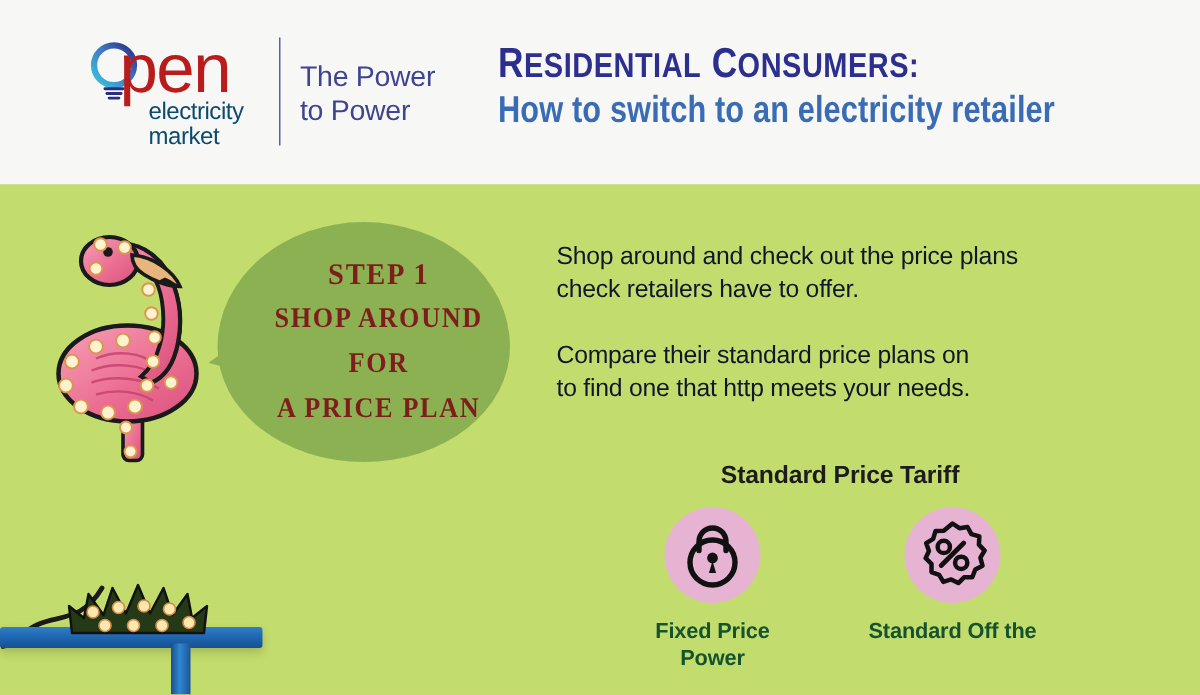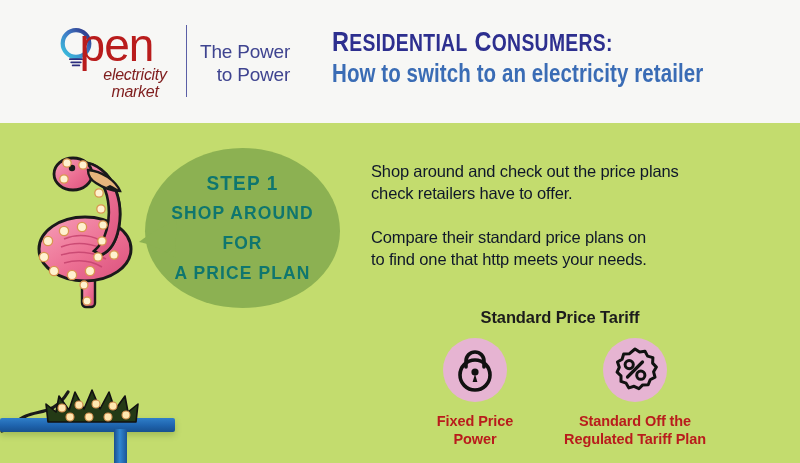--- a/index.html
+++ b/index.html
@@ -27,30 +27,30 @@
   .logo-word{
     position:absolute;left:0;top:0;
     font-size:46px;line-height:46px;letter-spacing:-1px;
     color:#b91c1c;font-weight:400;
   }
   .logo-bulb{
     position:absolute;left:1px;top:5px;width:40px;height:40px;
   }
   .logo-sub{
     position:absolute;left:44px;top:44px;
-    font-size:16px;line-height:17px;color:#7f1d1d;
-    text-align:center;width:72px;letter-spacing:-.3px;font-style:italic;
+    font-size:16px;line-height:17px;color:#0c4a6e;
+    text-align:left;width:72px;letter-spacing:-.3px;
   }
   .divider{
     position:absolute;left:186px;top:25px;width:1px;height:72px;
     background:#5b5fa6;
   }
   .tagline{
     position:absolute;left:200px;top:40px;
-    font-size:19px;line-height:23px;color:#3f4490;letter-spacing:-.2px;text-align:right;
+    font-size:19px;line-height:23px;color:#3f4490;letter-spacing:-.2px;
   }
   .title-wrap{position:absolute;left:332px;top:26px;}
   .title-1{
     font-size:28px;line-height:32px;color:#2d2f8f;
     font-weight:bold;font-stretch:condensed;
     transform:scaleX(.84);transform-origin:left top;
     letter-spacing:.4px;white-space:nowrap;
   }
   .title-1 .sm{font-size:23px;}
   .title-2{
@@ -88,23 +88,23 @@
   
   .bubble{
     position:absolute;left:145px;top:148px;width:195px;height:160px;
     background:#8cb152;
     border-radius:50% 50% 50% 50%/52% 52% 48% 48%;
   }
   .bubble-tail{
     position:absolute;left:137px;top:218px;width:40px;height:46px;
   }
   .bubble-text{
-    position:absolute;left:145px;top:168px;width:195px;
-    text-align:center;color:#0f766e;
-    font-family:Liberation Sans, sans-serif;
+    position:absolute;left:155px;top:168px;width:195px;
+    text-align:center;color:#7f1d1d;
+    font-family:Liberation Serif, serif;
     font-weight:bold;
     letter-spacing:1.2px;
   }
   .bt-1{font-size:20px;line-height:30px;transform:scaleX(.95);}
   .bt-2{font-size:19px;line-height:30px;transform:scaleX(.92);}
 
   
   .copy{
     position:absolute;left:371px;top:160px;width:400px;
     color:#0f172a;font-size:16.5px;line-height:22px;
@@ -123,21 +123,21 @@
   .icon-col{position:absolute;top:338px;text-align:center;}
   .icon-col.left{left:415px;width:120px;}
   .icon-col.right{left:545px;width:180px;}
   .circ{
     width:64px;height:64px;border-radius:50%;
     background:#e6b4d2;
     margin:0 auto 10px auto;
     display:flex;align-items:center;justify-content:center;
   }
   .icon-label{
-    font-size:14.5px;line-height:18px;font-weight:bold;color:#b91c1c;
+    font-size:14.5px;line-height:18px;font-weight:bold;color:#14532d;
     letter-spacing:-.1px;
   }
 </style>
 </head>
 <body>
 
 <div id="page">
 
   <div class="header">
 
@@ -307,17 +307,16 @@
                  L41.6 24.8 L43 30.1 L38.2 32.7 L36.2 37.8 L30.7 37.9 L26.9 41.7
                  L22.1 39.3 L16.9 40.9 L14.1 36.2 L9 34.4 L9 28.9 L5.1 25.1
                  L7.3 20.3 L5.5 15.1 L10.1 12.2 L11.7 7 L17.2 6.8 Z" fill="none" stroke="#111" stroke-width="3" stroke-linejoin="round"></path>
         <line x1="15.5" y1="30" x2="30.5" y2="15" stroke="#111" stroke-width="3.2" stroke-linecap="round"></line>
         <circle cx="17.2" cy="17.6" r="4.1" fill="none" stroke="#111" stroke-width="3"></circle>
         <circle cx="28.8" cy="28.2" r="4.1" fill="none" stroke="#111" stroke-width="3"></circle>
       </svg>
     </div>
     <div class="icon-label">
       <span>Standard Off the</span><br>
-      <span>Regulated Tariff Plan</span>
     </div>
   </div>
 
 </div>
 
 </body></html>

